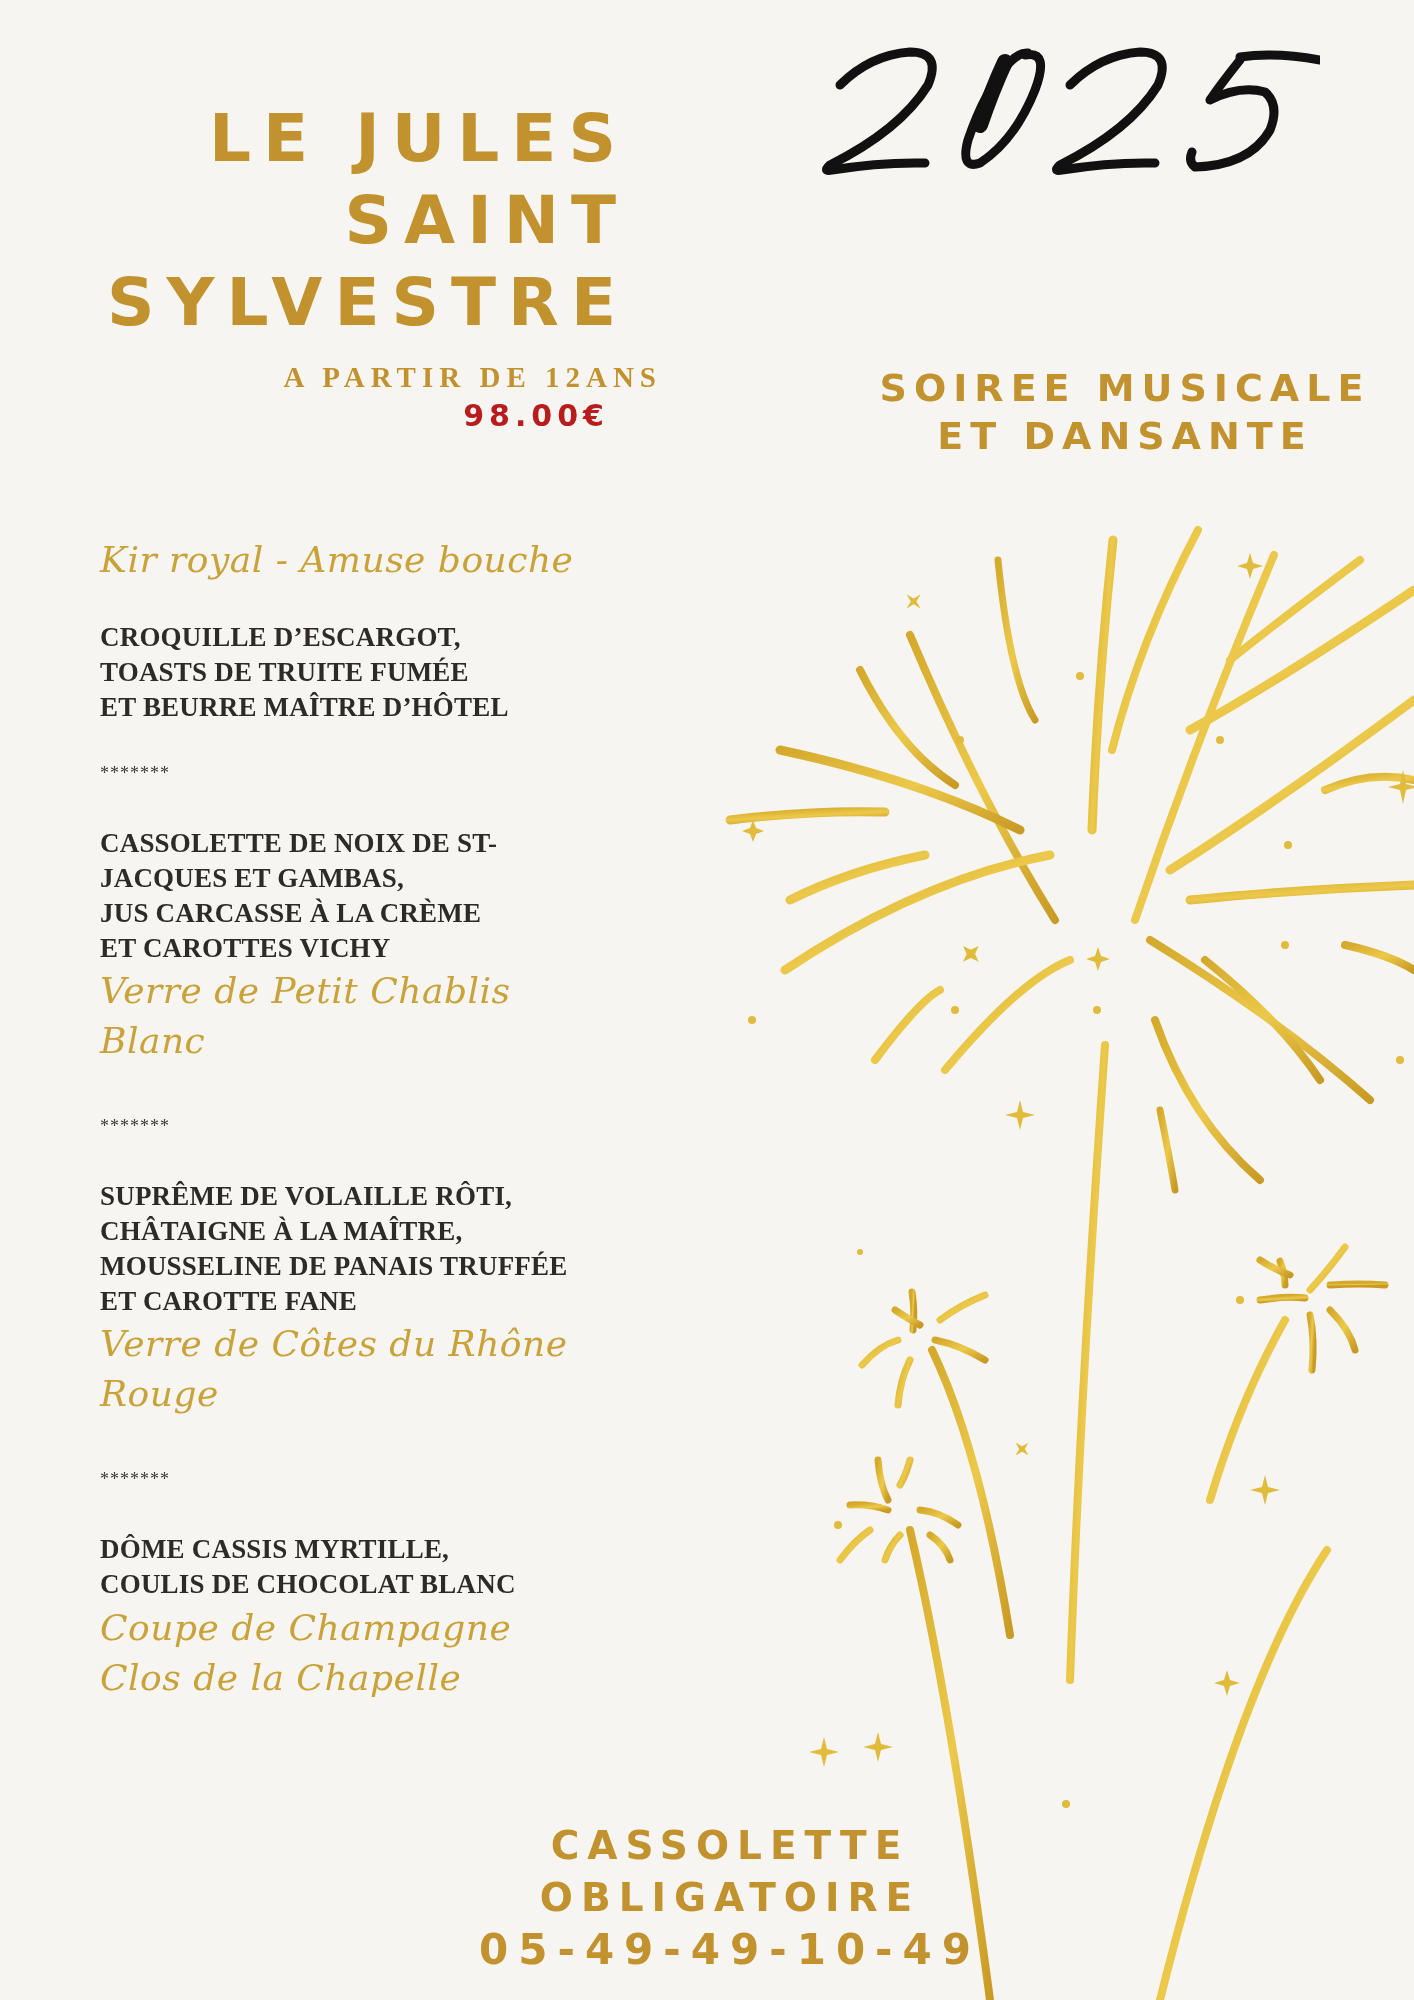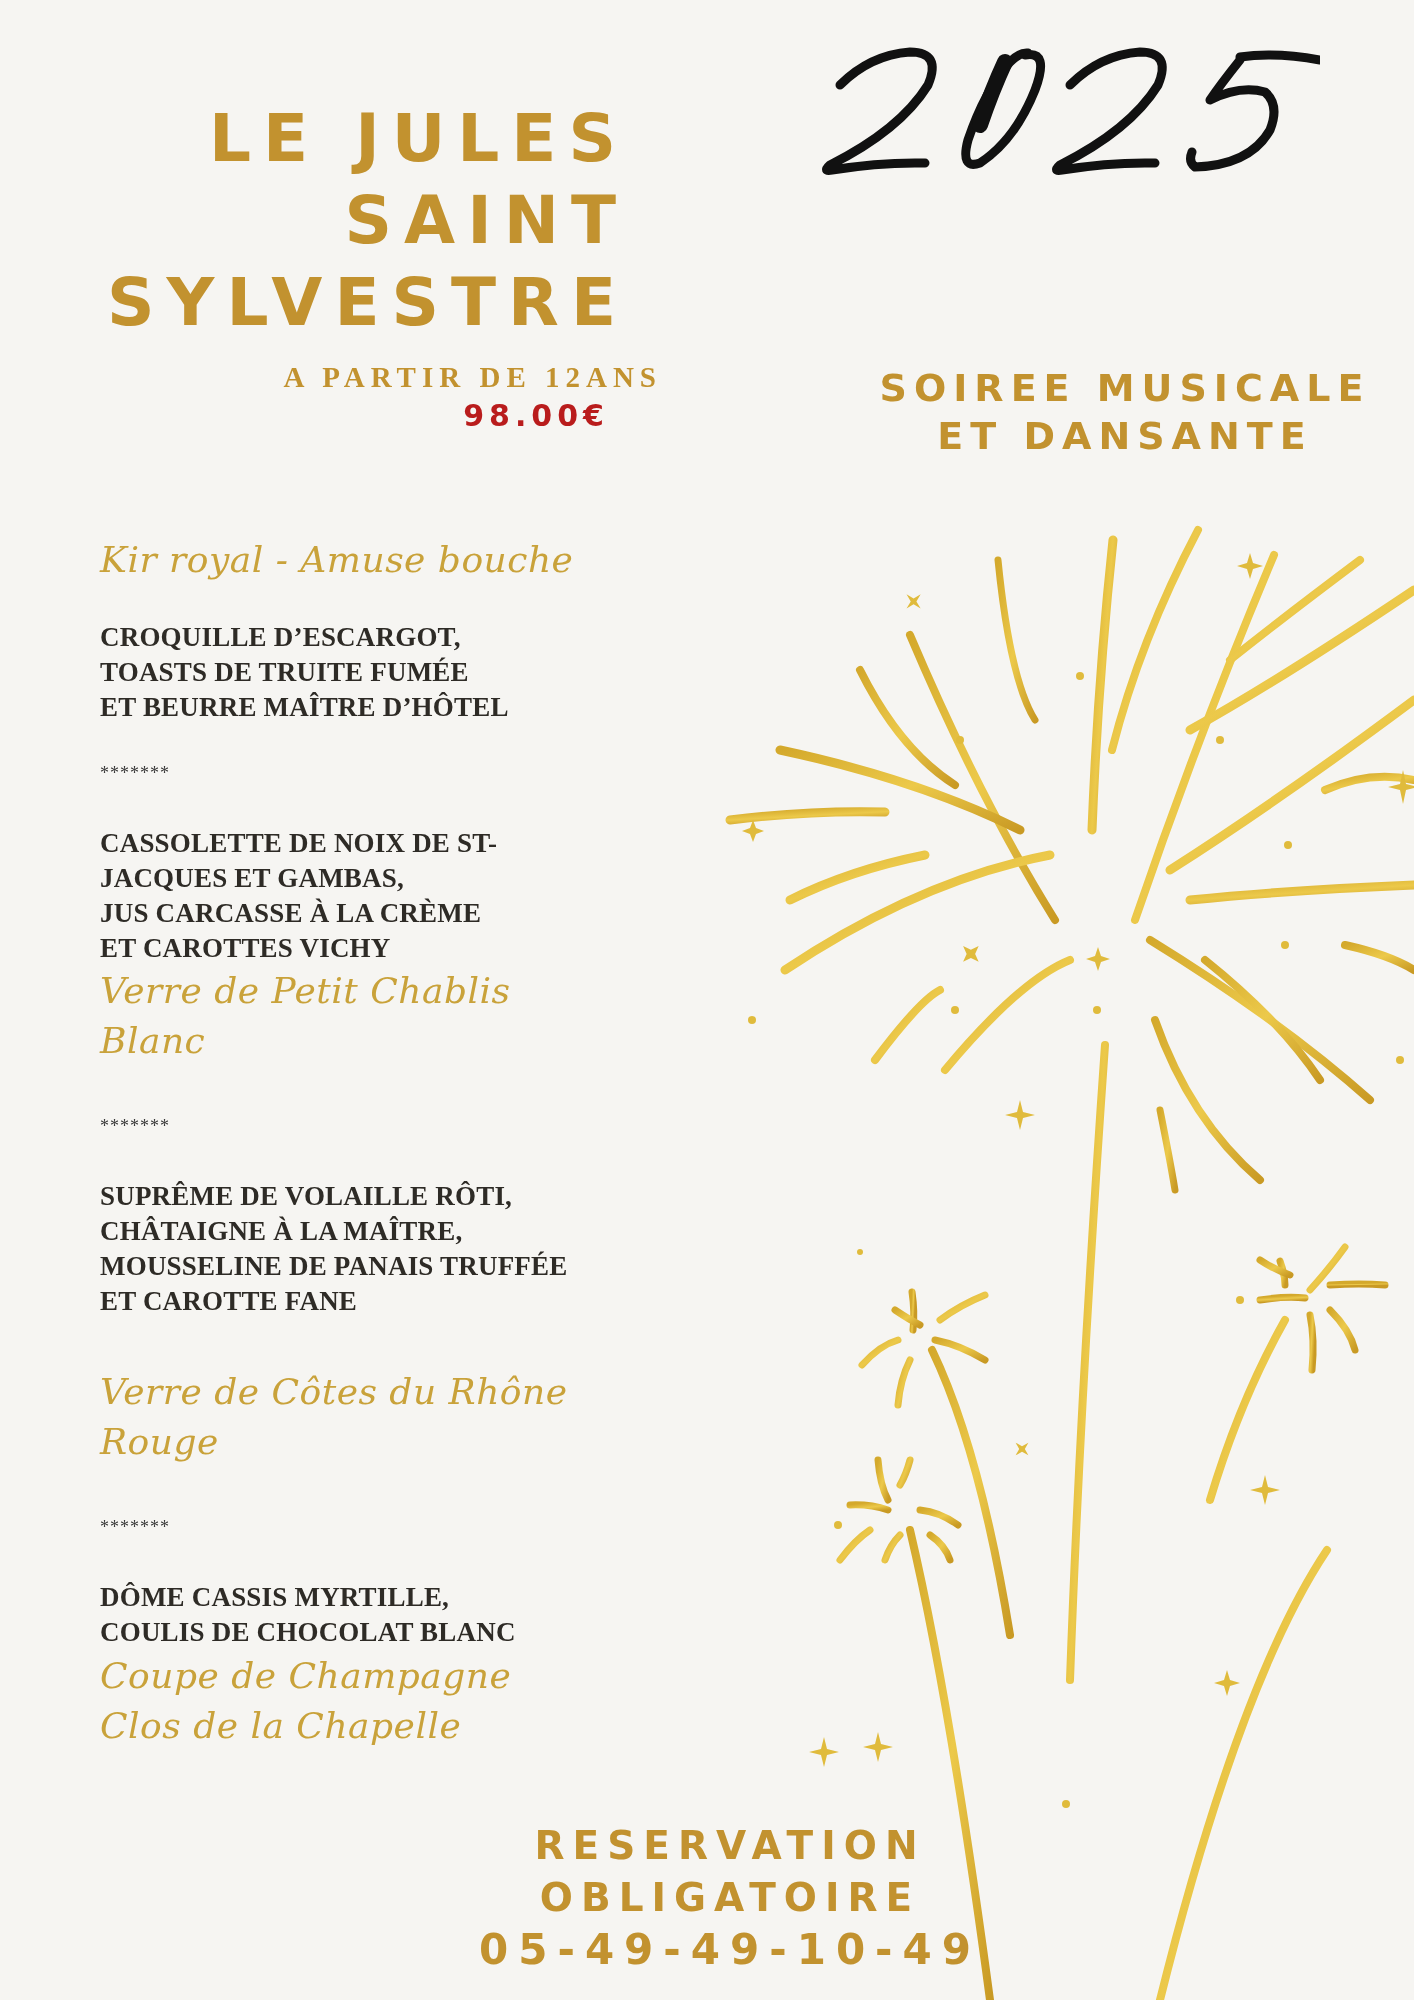--- a/index.html
+++ b/index.html
@@ -214,28 +214,28 @@
   <div class="script" style="line-height:50px;">Verre de Petit Chablis Blanc</div>
 
   <div class="sep" style="margin-top:50px;">*******</div>
 
   <div class="dish" style="margin-top:42px;">
     <div>SUPRÊME DE VOLAILLE RÔTI,</div>
     <div>CHÂTAIGNE À LA MAÎTRE,</div>
     <div>MOUSSELINE DE PANAIS TRUFFÉE</div>
     <div>ET CAROTTE FANE</div>
   </div>
-  <div class="script" style="line-height:50px;margin-top:48px;">Verre de Côtes du Rhône Rouge</div>
+  <div class="script" style="line-height:50px;">Verre de Côtes du Rhône Rouge</div>
 
   <div class="sep" style="margin-top:50px;">*******</div>
 
   <div class="dish" style="margin-top:42px;">
     <div>DÔME CASSIS MYRTILLE,</div>
     <div>COULIS DE CHOCOLAT BLANC</div>
   </div>
   <div class="script" style="line-height:52px;">Coupe de Champagne</div>
   <div class="script" style="line-height:48px;">Clos de la Chapelle</div>
 </div>
 
 <div class="reserve">
-  <div class="r1">RESERVATION OBLIGATOIRE</div>
+  <div class="r1">CASSOLETTE OBLIGATOIRE</div>
   <div class="r2">05-49-49-10-49</div>
 </div>
 
 </body></html>

